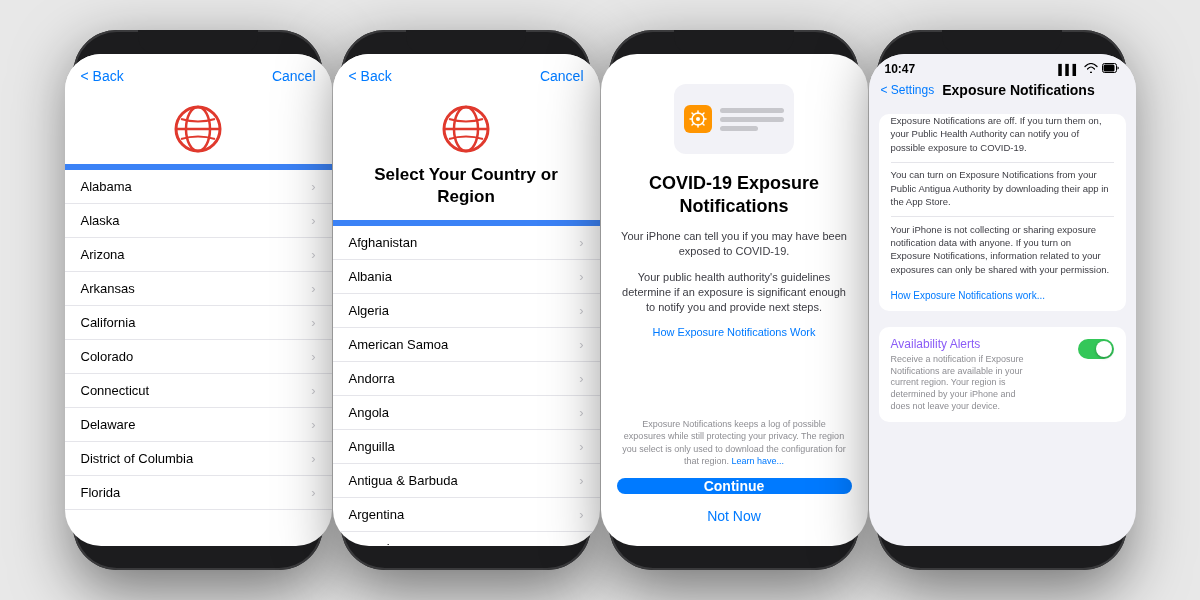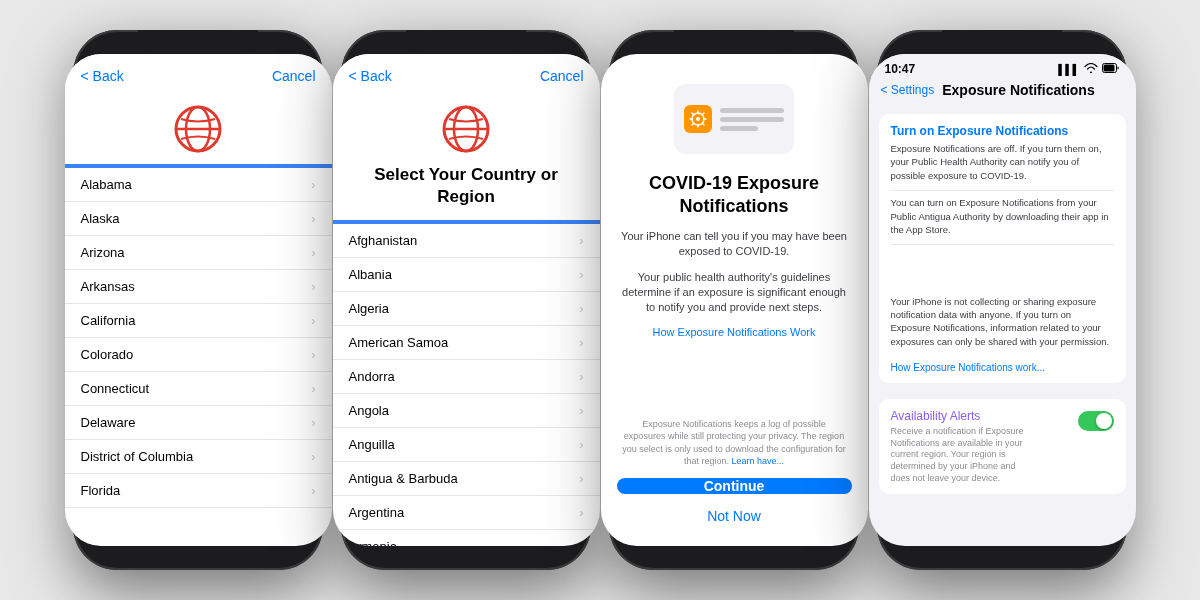--- a/index.html
+++ b/index.html
@@ -88,21 +88,21 @@
       text-align: center;
       font-size: 17px;
       font-weight: 700;
       color: #000;
       padding: 0 20px 12px;
       line-height: 1.3;
     }
     .list-container {
       flex: 1;
       overflow: hidden;
-      border-top: 4px solid #3b82f6;
+      border-top: 6px solid #3b82f6;
     }
     .list-item {
       display: flex;
       justify-content: space-between;
       align-items: center;
       padding: 9px 16px;
       border-bottom: 0.5px solid #e5e5ea;
       font-size: 13px;
       color: #000;
     }
@@ -522,26 +522,25 @@
                 <path d="M15.5 3.5v3c.8-.3 1.3-.8 1.3-1.5s-.5-1.2-1.3-1.5z" fill="#000"></path>
               </svg>
             </span>
           </div>
         </div>
         <div class="settings-nav-bar">
           <span class="settings-back">&lt; Settings</span>
           <span class="settings-title">Exposure Notifications</span>
         </div>
         <div class="settings-section">
-          <div class="settings-row-title">Turn on Exposure Notifications</div>
           <div class="settings-row-text">Exposure Notifications are off. If you turn them on, your Public Health Authority can notify you of possible exposure to COVID-19.</div>
           <div class="settings-divider"></div>
           <div class="settings-row-text" style="padding-top:6px;">You can turn on Exposure Notifications from your Public Antigua Authority by downloading their app in the App Store.</div>
           <div class="settings-divider"></div>
-          <div class="settings-row-text" style="padding-top:6px;margin-top:44px;">Your iPhone is not collecting or sharing exposure notification data with anyone. If you turn on Exposure Notifications, information related to your exposures can only be shared with your permission.</div>
+          <div class="settings-row-text" style="padding-top:6px;">Your iPhone is not collecting or sharing exposure notification data with anyone. If you turn on Exposure Notifications, information related to your exposures can only be shared with your permission.</div>
           <div class="settings-row-link">How Exposure Notifications work...</div>
         </div>
         <div class="settings-section">
           <div class="settings-toggle-row">
             <div>
               <div class="settings-toggle-label">Availability Alerts</div>
               <div class="settings-toggle-desc">Receive a notification if Exposure Notifications are available in your current region. Your region is determined by your iPhone and does not leave your device.</div>
             </div>
             <div class="toggle-switch">
               <div class="toggle-knob"></div>

